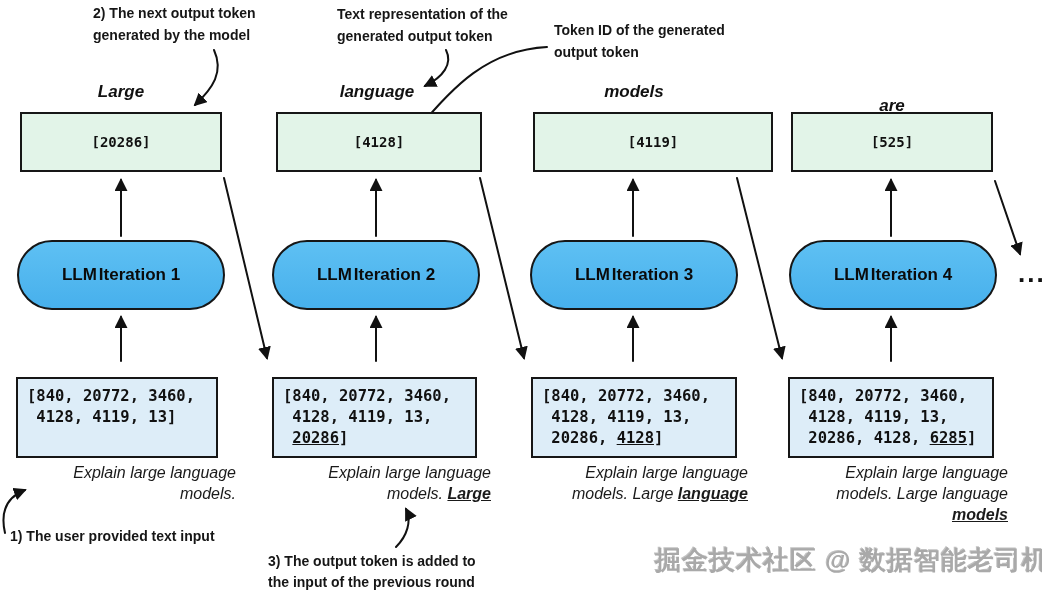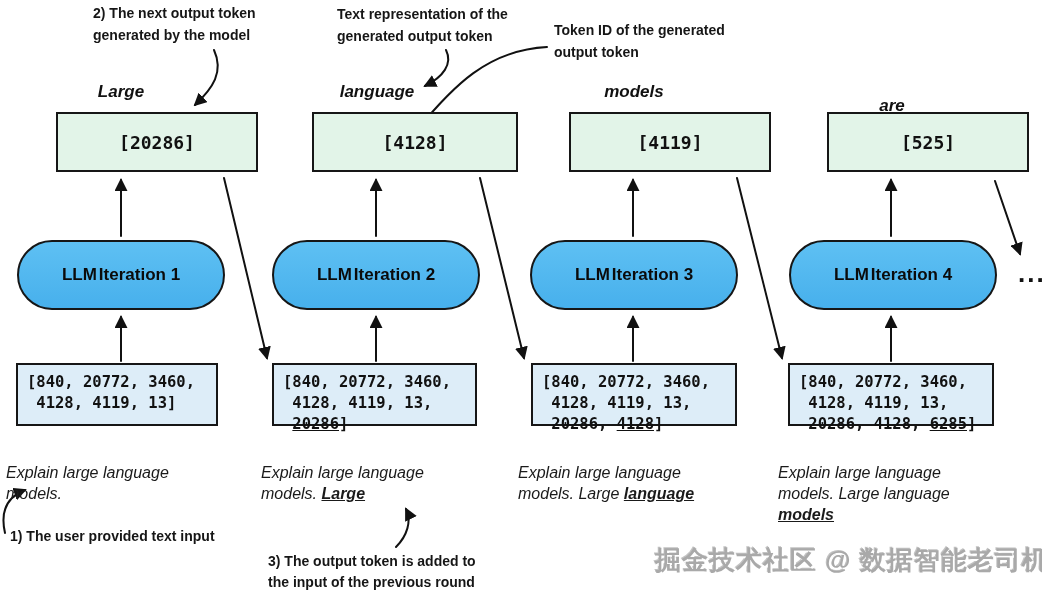--- a/index.html
+++ b/index.html
@@ -12,37 +12,37 @@
   .arrow{stroke:#111;stroke-width:2;fill:none;stroke-linecap:round;}
 
   .annotation{font-weight:bold;font-size:14px;line-height:22px;color:#161616;white-space:nowrap;}
 
   .word-label{
     font-size:17px;font-weight:bold;font-style:italic;text-align:center;color:#111;
   }
   .token-box{
     box-sizing:border-box;height:60px;background:var(--token_box,#e2f4e8);
     border:2px solid #161616;display:flex;align-items:center;justify-content:center;
-    font-family:"DejaVu Sans Mono",monospace;font-weight:bold;font-size:18px;color:#111;margin-left:36px;
+    font-family:"DejaVu Sans Mono",monospace;font-weight:bold;font-size:14px;color:#111;
   }
   .pill{
     box-sizing:border-box;height:70px;background:linear-gradient(180deg,#5ec0f3,var(--pill,#47b0ec));
     border:2px solid #161616;border-radius:35px;display:flex;
     align-items:center;justify-content:center;gap:2px;
     font-weight:bold;font-size:17px;line-height:22px;color:#0b0b0b;
   }
   .input-box{
-    box-sizing:border-box;height:63px;background:var(--input_box,#ddedf8);
+    box-sizing:border-box;height:81px;background:var(--input_box,#ddedf8);
     border:2px solid #161616;padding:7px 6px 0 9px;
     font-family:"DejaVu Sans Mono",monospace;font-weight:600;font-size:15.5px;
-    line-height:21px;color:#111;white-space:pre;
+    line-height:21px;color:#111;white-space:pre;margin-top:14px;
   }
   .input-box .em{font-weight:bold;text-decoration:underline;}
   .sentence{
-    font-style:italic;font-size:16px;line-height:21px;text-align:left;color:#1a1a1a;
+    font-style:italic;font-size:16px;line-height:21px;text-align:right;color:#1a1a1a;
   }
   .sentence .em{font-weight:bold;text-decoration:underline;}
   .dots{font-weight:bold;font-size:26px;letter-spacing:2px;color:#111;}
   .watermark{
     font-weight:bold;font-size:26px;letter-spacing:1px;
     color:#a9a9a9;
     text-shadow:2px 2px 0 #ffffff,-1px -1px 0 rgba(120,120,120,.45);
     white-space:nowrap;
   }
 </style>
@@ -111,21 +111,21 @@
     <div>LLM</div>
     <div>Iteration 2</div>
   </div>
   <div class="abs input-box" style="left:272px;top:363px;width:205px;"><div class="line"><span>[840, 20772, 3460,</span></div><div class="line"><span> 4128, 4119, 13,</span></div><div class="line"><span> </span><span class="em">20286</span><span>]</span></div></div>
   <div class="abs sentence" style="left:261px;top:462px;width:230px;">
       <div class="line"><span>Explain large language</span></div>
       <div class="line"><span>models. </span><span class="em">Large</span></div>
     </div>
 
   <div class="abs word-label" style="left:533px;top:82px;width:202px;">models</div>
-  <div class="abs token-box" style="left:533px;top:112px;width:202px;">[4119]</div>
+  <div class="abs token-box" style="left:533px;top:112px;width:240px;">[4119]</div>
   <div class="abs pill" style="left:530px;top:240px;width:208px;">
     <div>LLM</div>
     <div>Iteration 3</div>
   </div>
   <div class="abs input-box" style="left:531px;top:363px;width:206px;"><div class="line"><span>[840, 20772, 3460,</span></div><div class="line"><span> 4128, 4119, 13,</span></div><div class="line"><span> 20286, </span><span class="em">4128</span><span>]</span></div></div>
   <div class="abs sentence" style="left:518px;top:462px;width:230px;">
       <div class="line"><span>Explain large language</span></div>
       <div class="line"><span>models. Large </span><span class="em">language</span></div>
     </div>
 

